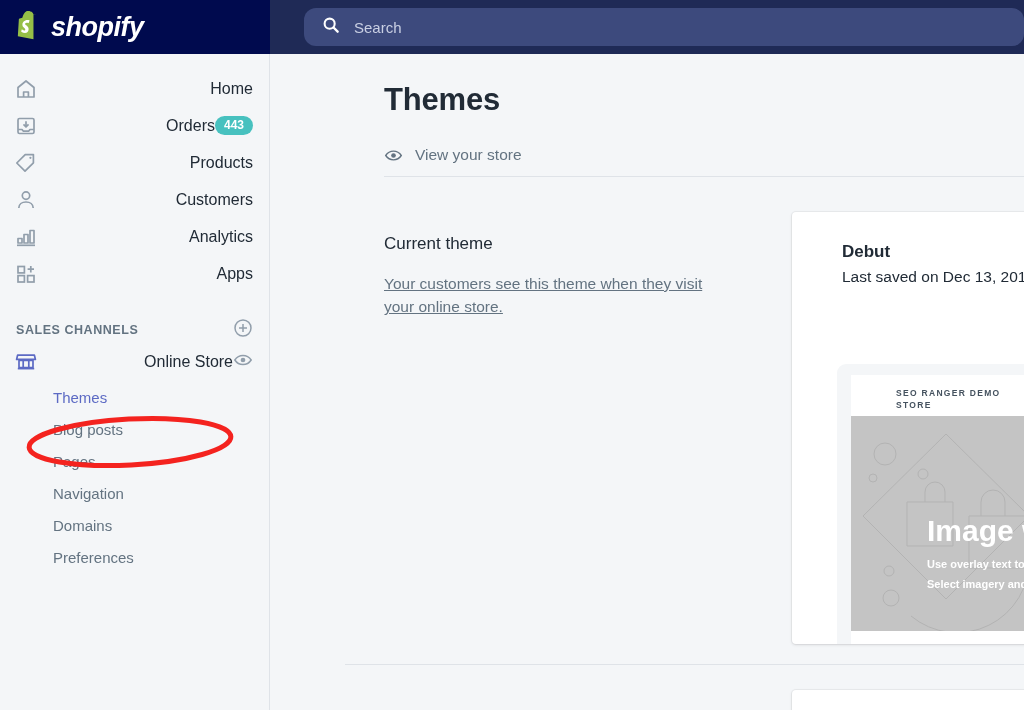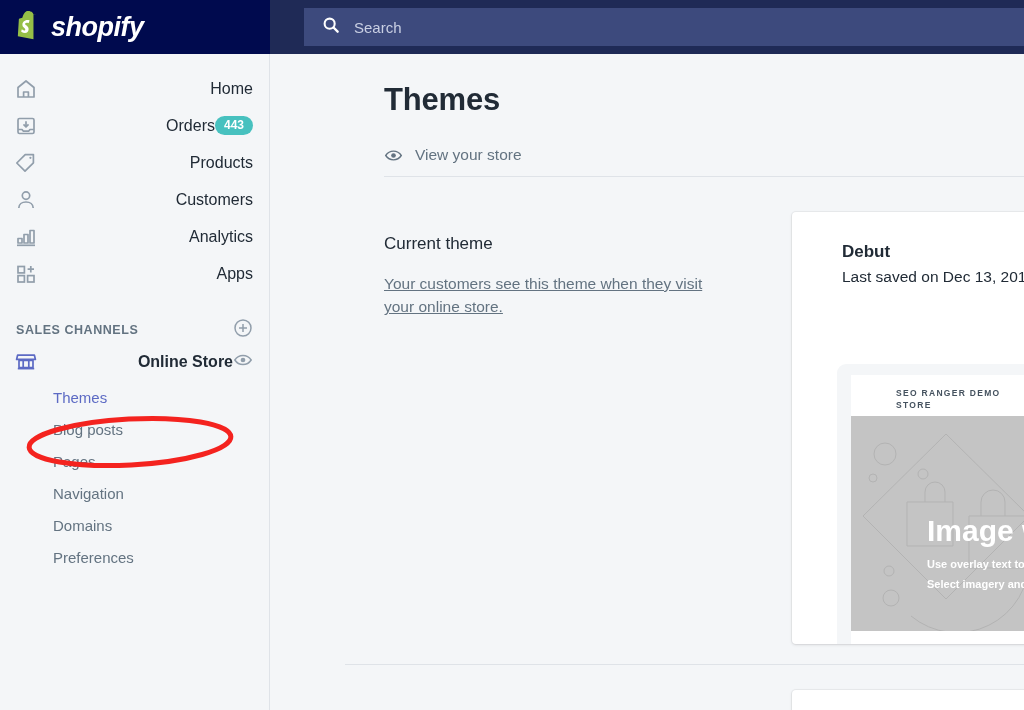--- a/index.html
+++ b/index.html
@@ -20,21 +20,21 @@
   .logo-word {
     color: #ffffff; font-size: 27px; font-weight: bold; font-style: italic;
     letter-spacing: -0.5px; margin-left: 7px;
   }
   .top-bar {
     position: absolute; left: 270px; top: 0; right: 0; height: 54px;
     background: #1f2a56; display: flex; align-items: center;
     padding: 0 0 0 34px;
   }
   .search-box {
-    background: #3d4a7d; border-radius: 0; height: 38px; width: 760px;
+    background: #3d4a7d; border-radius: 12px; height: 38px; width: 760px;
     display: flex; align-items: center; padding-left: 18px; cursor: text;
   }
   .search-placeholder { color: #c9cfe3; font-size: 15px; margin-left: 14px; }
 
   
   .sidebar {
     position: absolute; left: 0; top: 54px; width: 270px; bottom: 0;
     background: #f4f6f8; border-right: 1px solid #dfe3e8; padding-top: 16px; text-align: right;
   }
   .nav-item {
@@ -242,21 +242,21 @@
     <div class="section-head">
       <span class="section-title">SALES CHANNELS</span>
       <span>
         <svg width="20" height="20" viewBox="0 0 20 20" fill="none" stroke="#919eab" stroke-width="1.5">
           <circle cx="10" cy="10" r="8"></circle>
           <path d="M10 6v8M6 10h8"></path>
         </svg>
       </span>
     </div>
 
-    <div class="nav-item" style="height:38px;font-weight:bold;">
+    <div class="nav-item" style="height:38px;">
       <span class="nav-icon">
         <svg width="24" height="24" viewBox="0 0 24 24" fill="none" stroke="#5c6ac4" stroke-width="1.7" stroke-linejoin="round">
           <path d="M3.6 5.2h16.8l1 4.2H2.6z"></path>
           <rect x="5" y="10.4" width="14" height="7.2"></rect>
           <path d="M3.8 18.6h16.4"></path>
           <path d="M9.2 10.4v7.2M14.8 10.4v7.2"></path>
         </svg>
       </span>
       <span class="nav-label">Online Store</span>
       <span>

